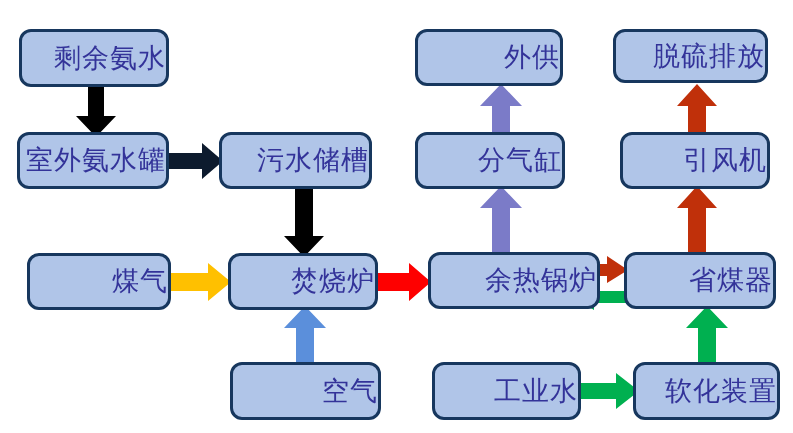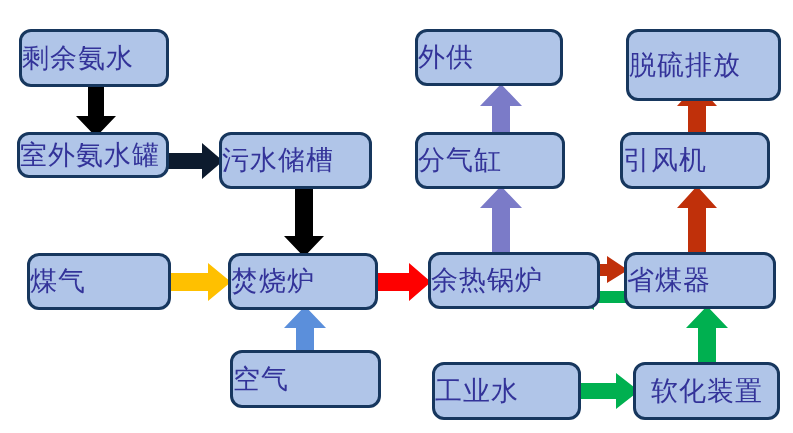--- a/index.html
+++ b/index.html
@@ -16,21 +16,21 @@
     font-family: "Liberation Serif", "DejaVu Serif", serif;
   }
   .node {
     position: absolute;
     box-sizing: border-box;
     background: #b0c5e8;
     border: 3px solid #17375e;
     border-radius: 12px;
     display: flex;
     align-items: center;
-    justify-content: flex-start;
+    justify-content: flex-end;
     color: #333399;
     font-size: 27px;
     line-height: 1;
     letter-spacing: 1px;
     white-space: nowrap;
     z-index: 3;
   }
   .arrow {
     position: absolute;
     z-index: 1;
@@ -123,57 +123,57 @@
   <div class="arrow" style="left:684px; top:306px; width:46px; height:60px;">
     <svg width="46" height="60" viewBox="0 0 46 60">
       <polygon points="23,0 44,22 32,22 32,59 14,59 14,22 2,22" fill="#00b050"></polygon>
     </svg>
   </div>
 
   <div class="node" style="left:19px; top:29px; width:150px; height:58px;">
     <span>剩余氨水</span>
   </div>
 
-  <div class="node" style="left:17px; top:132px; width:152px; height:46px;">
+  <div class="node" style="left:17px; top:132px; width:152px; height:57px;">
     <span>室外氨水罐</span>
   </div>
 
   <div class="node" style="left:219px; top:132px; width:153px; height:57px;">
     <span>污水储槽</span>
   </div>
 
   <div class="node" style="left:27px; top:253px; width:144px; height:57px;">
     <span>煤气</span>
   </div>
 
   <div class="node" style="left:228px; top:253px; width:150px; height:57px;">
     <span>焚烧炉</span>
   </div>
 
-  <div class="node" style="left:230px; top:350px; width:151px; height:58px;">
+  <div class="node" style="left:230px; top:362px; width:151px; height:58px;">
     <span>空气</span>
   </div>
 
   <div class="node" style="left:415px; top:29px; width:148px; height:57px;">
     <span>外供</span>
   </div>
 
   <div class="node" style="left:415px; top:132px; width:150px; height:57px;">
     <span>分气缸</span>
   </div>
 
   <div class="node" style="left:428px; top:252px; width:172px; height:57px;">
     <span>余热锅炉</span>
   </div>
 
   <div class="node" style="left:432px; top:362px; width:149px; height:58px;">
     <span>工业水</span>
   </div>
 
-  <div class="node" style="left:626px; top:29px; width:155px; height:72px;">
+  <div class="node" style="left:613px; top:29px; width:155px; height:54px;">
     <span>脱硫排放</span>
   </div>
 
   <div class="node" style="left:624px; top:252px; width:152px; height:57px;">
     <span>省煤器</span>
   </div>
 
   <div class="node" style="left:620px; top:132px; width:150px; height:57px;">
     <span>引风机</span>
   </div>

